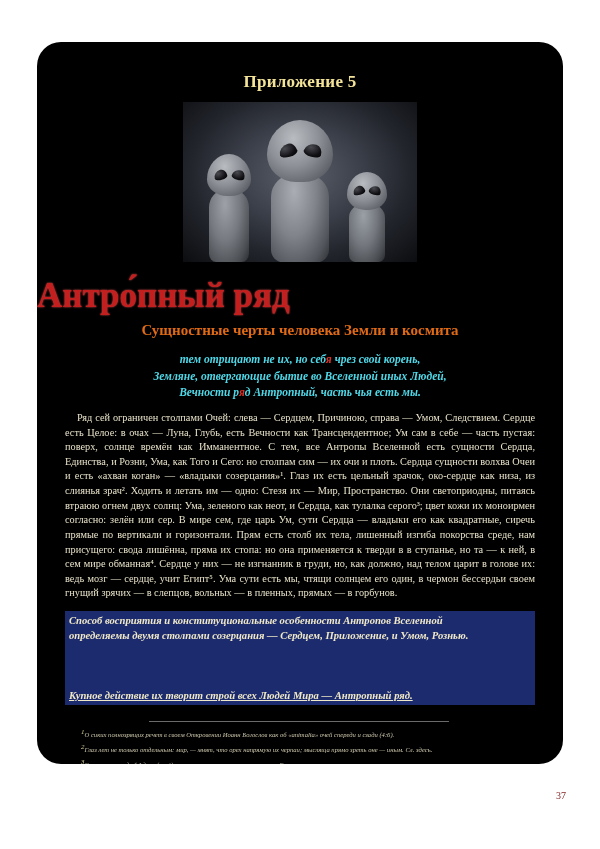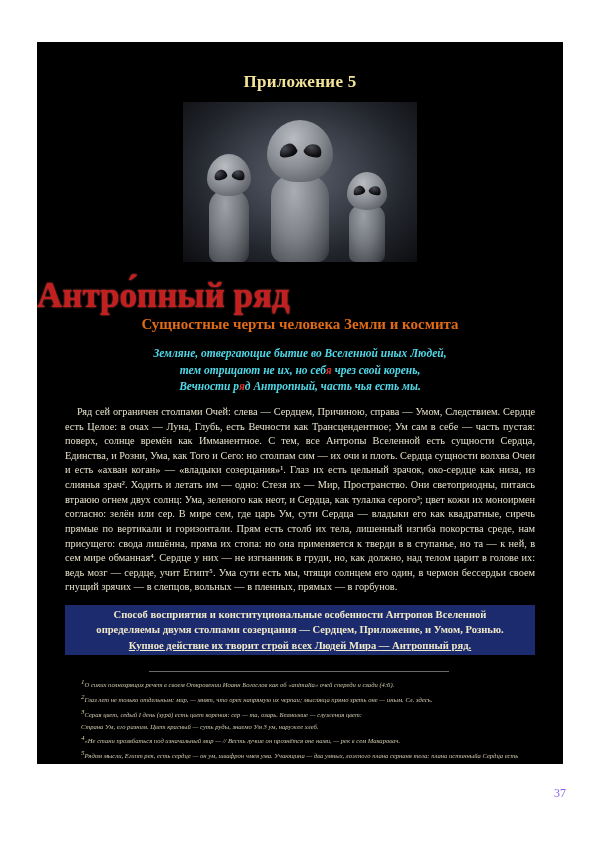--- a/index.html
+++ b/index.html
@@ -20,20 +20,21 @@
     background: #ffffff;
   }
   .black-panel {
     position: absolute;
     left: 37px;
     top: 42px;
     width: 526px;
     height: 722px;
     background: #000000;
     overflow: hidden;
+    border-radius: 24px;
   }
   .appendix-title {
     text-align: center;
     color: #f4e49a;
     font-weight: bold;
     font-size: 17px;
     letter-spacing: 0.3px;
     margin-top: 30px;
   }
   .alien-art {
@@ -95,20 +96,21 @@
     font-size: 35px;
     font-weight: bold;
     margin-top: 14px;
     text-shadow: 0 0 2px #ff5a5a;
   }
   .subtitle {
     text-align: center;
     color: #e06a15;
     font-size: 15px;
     font-weight: bold;
+    margin-top: 6px;
   }
   .epigraph {
     text-align: center;
     color: #4fd8e8;
     font-style: italic;
     font-weight: bold;
     font-size: 11.5px;
     line-height: 1.45;
     margin: 12px 38px 0 38px;
   }
@@ -121,27 +123,27 @@
     margin: 10px 28px 0 28px;
     text-align: justify;
     text-indent: 12px;
   }
   sup { font-size: 7px; }
 
   .conclusion {
     margin: 10px 28px 0 28px;
     background: #1c2b6e;
     color: #f0e9c8;
+    font-style: italic;
     font-weight: bold;
     font-size: 10.6px;
     line-height: 1.45;
-    text-align: center;
     padding: 2px 4px;
   }
-  .conclusion .u { text-decoration: underline; }
+  .conclusion .u { text-decoration: underline; margin-top: 44px; }
 
   .fn-rule {
     width: 300px;
     height: 1px;
     background: #6a6a6a;
     margin: 16px auto 5px 112px;
   }
   .footnotes {
     color: #cfc9ae;
     font-size: 6.6px;
@@ -149,22 +151,22 @@
     margin: 0 30px 0 44px;
     font-style: italic;
   }
   .footnotes div { margin-bottom: 1px; }
   .fn-num { color: #d8cf9a; }
 
   .page-number {
     position: absolute;
     right: 34px;
     bottom: 48px;
-    color: #8b5cf6;
-    font-size: 12px;
+    color: #7f1d1d;
+    font-size: 10px;
     font-family: "Liberation Serif", serif;
   }
 </style>
 </head>
 <body>
 
 <div class="page">
 
   <div class="black-panel">
 
@@ -185,22 +187,22 @@
       <div class="al al-head-main"></div>
       <div class="eye eye-main-l"></div>
       <div class="eye eye-r eye-main-r"></div>
     </div>
 
     <div class="main-title">Антро́пный ряд</div>
 
     <div class="subtitle">Сущностные черты человека Земли и космита</div>
 
     <div class="epigraph">
+      <div><span>тем отрицают не их, но себ</span><span class="hl-red">я</span><span> чрез свой корень,</span></div>
       <div>Земляне, отвергающие бытие во Вселенной иных Людей,</div>
-      <div><span>тем отрицают не их, но себ</span><span class="hl-red">я</span><span> чрез свой корень,</span></div>
       <div><span>Вечности р</span><span class="hl-red">я</span><span>д Антропный, часть чья есть мы.</span></div>
     </div>
 
     <div class="body-text">Ряд сей ограничен столпами Очей: слева — Сердцем, Причиною, справа — Умом, Следствием. Сердце есть Целое: в очах — Луна, Глубь, есть Вечности как Трансцендентное; Ум сам в себе — часть пустая: поверх, солнце времён как Имманентное. С тем, все Антропы Вселенной есть сущности Сердца, Единства, и Розни, Ума, как Того и Сего: но столпам сим — их очи и плоть. Сердца сущности волхва Очеи и есть «ахван коган» — «владыки созерцания»¹. Глаз их есть цельный зрачок, око-сердце как низа, из слиянья зрач². Ходить и летать им — одно: Стезя их — Мир, Пространство. Они светоприодны, питаясь втраюю огнем двух солнц: Ума, зеленого как неот, и Сердца, как тулалка серого³; цвет кожи их моноирмен согласно: зелён или сер. В мире сем, где царь Ум, сути Сердца — владыки его как квадратные, сиречь прямые по вертикали и горизонтали. Прям есть столб их тела, лишенный изгиба покорства среде, нам присущего: свода лишённа, пряма их стопа: но она применяется к тверди в в ступанье, но та — к ней, в сем мире обманная⁴. Сердце у них — не изгнанник в груди, но, как должно, над телом царит в голове их: ведь мозг — сердце, учит Египт⁵. Ума сути есть мы, чтящи солнцем его один, в чермон бессердьи своем гнущий зрячих — в слепцов, вольных — в пленных, прямых — в горбунов.</div>
 
     <div class="conclusion">
       <div>Способ восприятия и конституциональные особенности Антропов Вселенной</div>
       <div>определяемы двумя столпами созерцания — Сердцем, Приложение, и Умом, Рознью.</div>
       <div class="u">Купное действие их творит строй всех Людей Мира — Антропный ряд.</div>
     </div>

